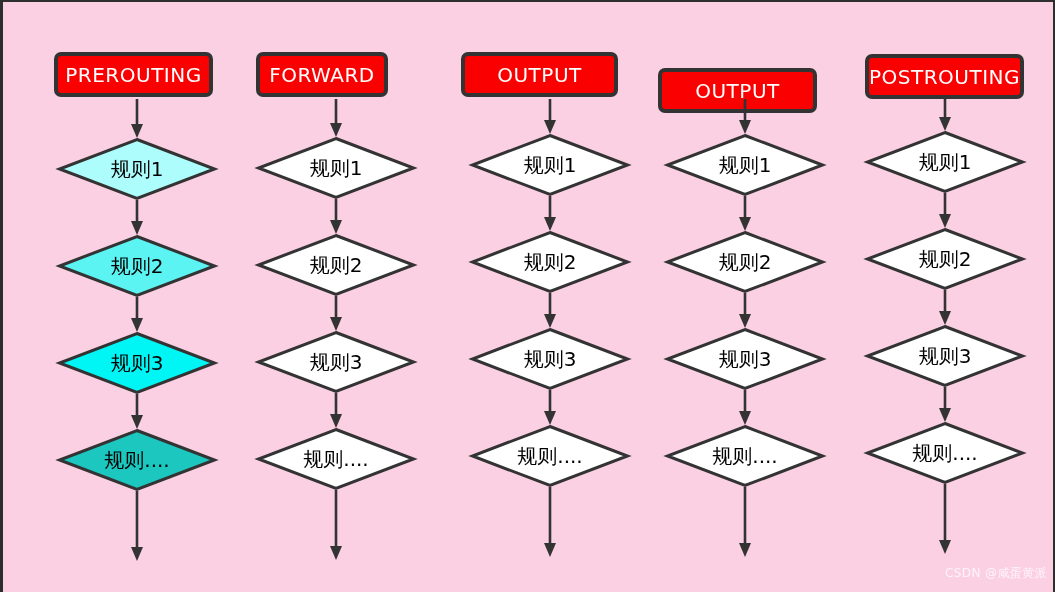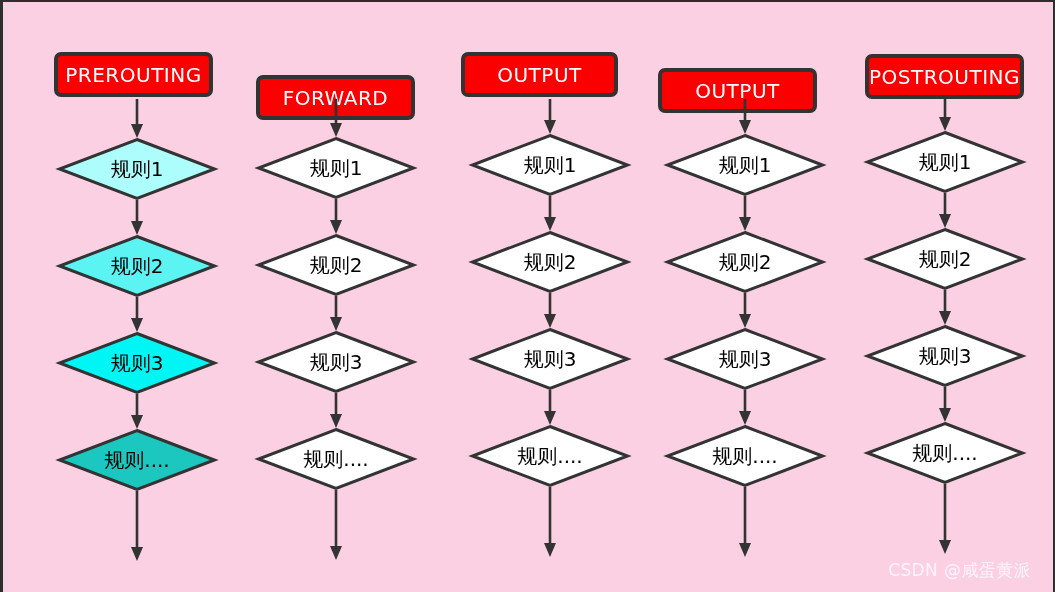--- a/index.html
+++ b/index.html
@@ -63,23 +63,23 @@
     color: #000000;
     pointer-events: none;
     white-space: nowrap;
   }
   .connector {
     position: absolute;
   }
   .connector svg { display: block; }
   .watermark {
     position: absolute;
-    right: 24px;
+    right: 8px;
     bottom: 10px;
-    font-size: 17px;
+    font-size: 12px;
     color: rgba(255,255,255,0.78);
     white-space: nowrap;
     letter-spacing: 0.4px;
   }
 </style>
 </head>
 <body>
 
 <div id="canvas">
     <div class="chain-col">
@@ -133,21 +133,21 @@
         <div class="rule-label">规则....</div>
       </div>
       <div class="connector" style="left: 125px; top: 489px; width: 18px; height: 70px;">
         <svg width="18" height="70">
           <line x1="9" y1="0" x2="9" y2="57" stroke="#333333" stroke-width="2.6"></line>
           <polygon points="3,56 15,56 9,70" fill="#333333"></polygon>
         </svg>
       </div>
     </div>
     <div class="chain-col">
-      <div class="chain-header" style="left: 253px; top: 50px; width: 159px; height: 45px; margin-top: 23px;">FORWARD</div>
+      <div class="chain-header" style="left: 253px; top: 50px; width: 132px; height: 45px;">FORWARD</div>
       <div class="connector" style="left: 324px; top: 97px; width: 18px; height: 38px;">
         <svg width="18" height="38">
           <line x1="9" y1="0" x2="9" y2="25" stroke="#333333" stroke-width="2.6"></line>
           <polygon points="3,24 15,24 9,38" fill="#333333"></polygon>
         </svg>
       </div>
       <div class="rule-node" style="left: 254px; top: 135px; width: 158px; height: 62px;">
         <svg width="158" height="62">
           <polygon points="79,1.5 156.5,31 79,60.5 1.5,31" fill="#ffffff" stroke="#333333" stroke-width="3" stroke-linejoin="miter"></polygon>
         </svg>

